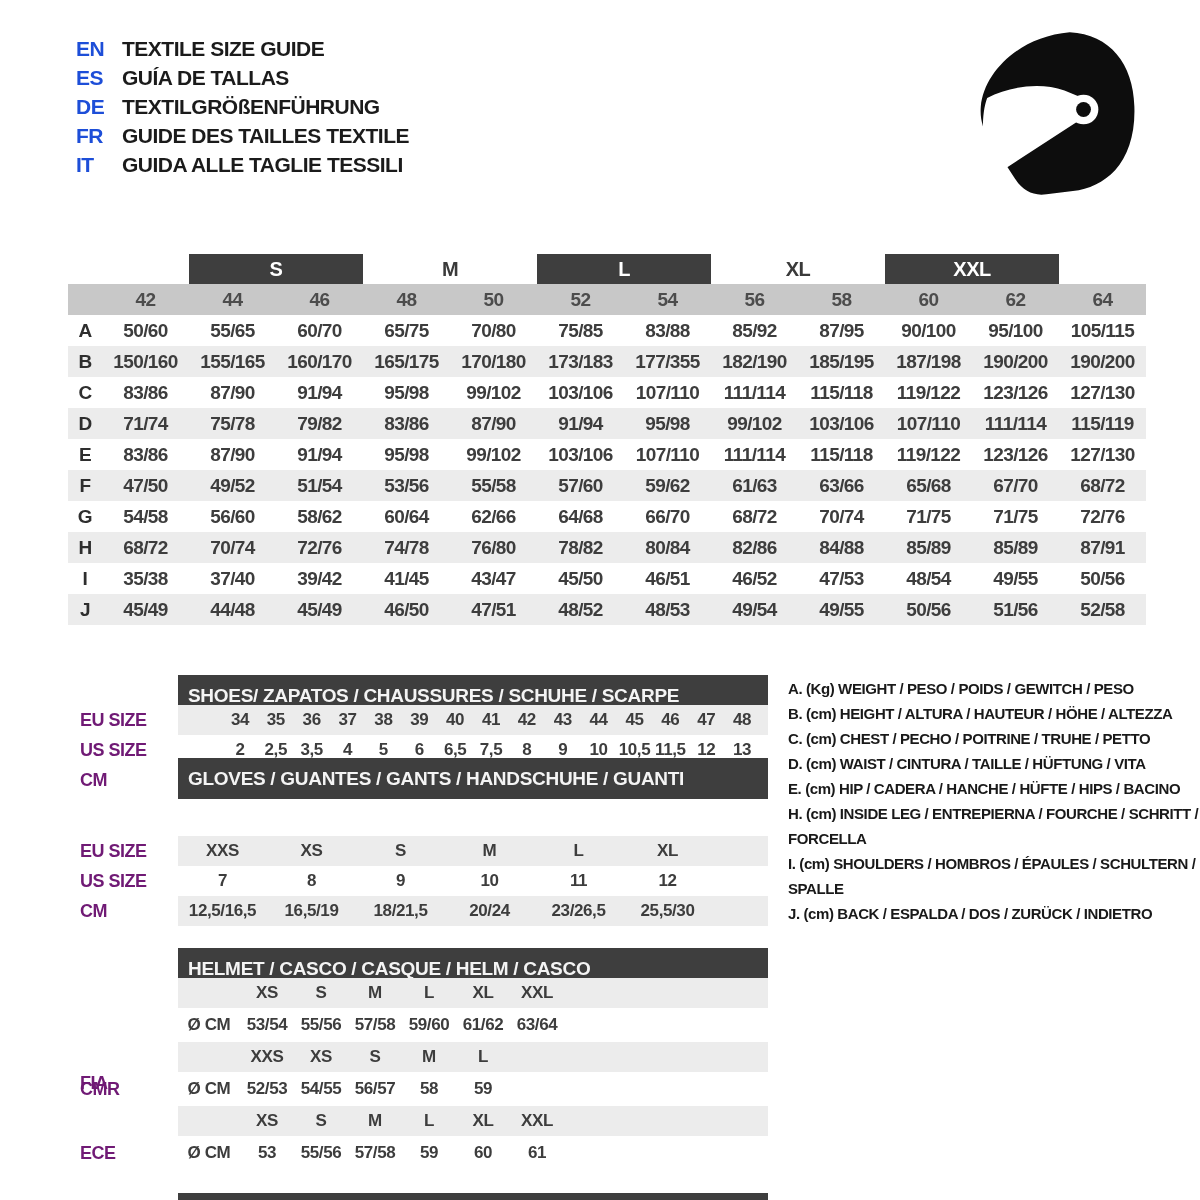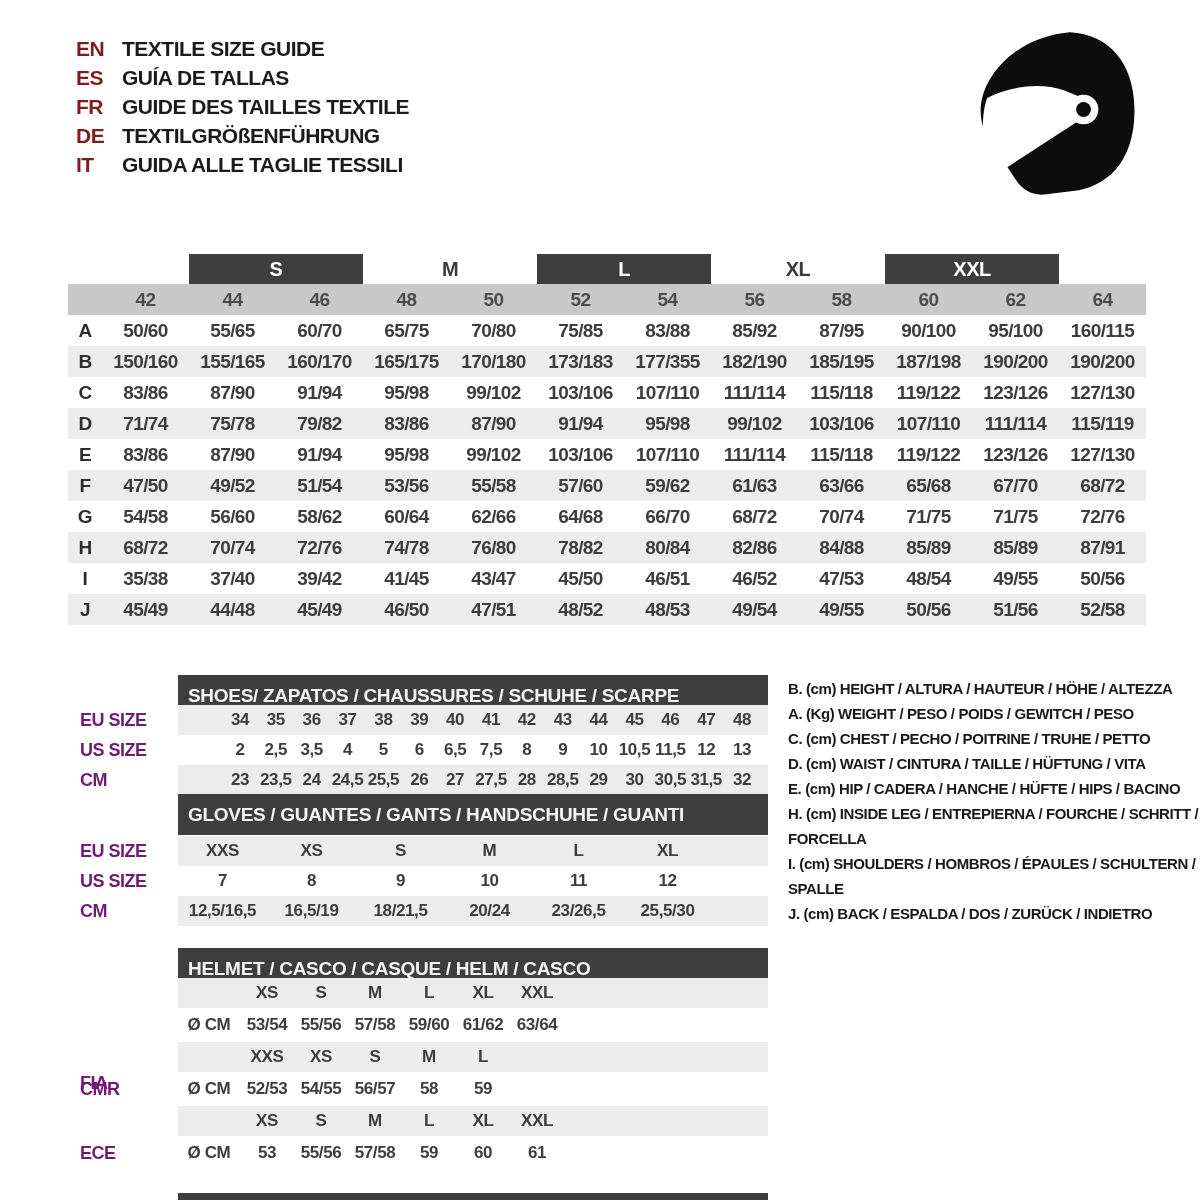--- a/index.html
+++ b/index.html
@@ -4,21 +4,21 @@
 <title>Textile Size Guide</title>
 <style>
   *{margin:0;padding:0;box-sizing:border-box;}
   html,body{width:1200px;height:1200px;background:#ffffff;overflow:hidden;}
   body{font-family:"Liberation Sans",sans-serif;font-weight:700;color:#222;position:relative;}
   .abs{position:absolute;}
 
   
   .lang-list{left:76px;top:34px;}
   .lang-row{display:flex;height:29px;align-items:center;}
-  .lang-code{width:46px;font-size:21px;letter-spacing:-0.5px;color:#7f1d1d;}
+  .lang-code{width:46px;font-size:21px;letter-spacing:-0.5px;color:#1d4ed8;}
   .lang-label{font-size:21px;letter-spacing:-0.5px;color:#1b1b1b;white-space:nowrap;}
 
   
   .helmet-icon{left:972px;top:28px;width:168px;height:180px;}
 
   
   .grid13{display:grid;grid-template-columns:34px repeat(12,1fr);align-items:center;}
   .group-row{left:68px;top:254px;width:1078px;height:30px;}
   .grp{grid-row:1;height:30px;display:flex;align-items:center;justify-content:center;
        font-size:20px;color:#3a3a3a;letter-spacing:-0.5px;}
@@ -55,26 +55,26 @@
 <div class="abs lang-list">
     <div class="lang-row">
       <div class="lang-code">EN</div>
       <div class="lang-label">TEXTILE SIZE GUIDE</div>
     </div>
     <div class="lang-row">
       <div class="lang-code">ES</div>
       <div class="lang-label">GUÍA DE TALLAS</div>
     </div>
     <div class="lang-row">
+      <div class="lang-code">DE</div>
+      <div class="lang-label">TEXTILGRÖßENFÜHRUNG</div>
+    </div>
+    <div class="lang-row">
       <div class="lang-code">FR</div>
       <div class="lang-label">GUIDE DES TAILLES TEXTILE</div>
-    </div>
-    <div class="lang-row">
-      <div class="lang-code">DE</div>
-      <div class="lang-label">TEXTILGRÖßENFÜHRUNG</div>
     </div>
     <div class="lang-row">
       <div class="lang-code">IT</div>
       <div class="lang-label">GUIDA ALLE TAGLIE TESSILI</div>
     </div>
   </div>
 
 <svg class="abs helmet-icon" viewBox="0 0 150 170" xmlns="http://www.w3.org/2000/svg">
   <path fill="#0d0d0d" d="M 88 4 C 126 6 148 34 149 74 C 150 100 143 121 131 134 C 120 146 106 152 91 154 L 66 157 C 53 159 43 153 36 142 L 12 105 C 6 96 3 86 4 74 C 7 42 40 8 88 4 Z"></path>
   <path fill="#ffffff" d="M 10 66 C 32 55 60 51 83 59 L 95 64 C 100 66 103 71 102 76 L 99 86 L 16 140 C 9 126 6 110 6 94 C 6 84 7 74 10 66 Z"></path>
@@ -111,21 +111,21 @@
       <div class="val">55/65</div>
       <div class="val">60/70</div>
       <div class="val">65/75</div>
       <div class="val">70/80</div>
       <div class="val">75/85</div>
       <div class="val">83/88</div>
       <div class="val">85/92</div>
       <div class="val">87/95</div>
       <div class="val">90/100</div>
       <div class="val">95/100</div>
-      <div class="val">160/115</div>
+      <div class="val">105/115</div>
     </div>
     <div class="trow grid13 shaded">
       <div class="letter">B</div>
       <div class="val">150/160</div>
       <div class="val">155/165</div>
       <div class="val">160/170</div>
       <div class="val">165/175</div>
       <div class="val">170/180</div>
       <div class="val">173/183</div>
       <div class="val">177/355</div>
@@ -306,21 +306,21 @@
     <div class="val">27,5</div>
     <div class="val">28</div>
     <div class="val">28,5</div>
     <div class="val">29</div>
     <div class="val">30</div>
     <div class="val">30,5</div>
     <div class="val">31,5</div>
     <div class="val">32</div>
   </div>
 
-<div class="abs title-bar" style="top:794px">GLOVES / GUANTES / GANTS / HANDSCHUHE / GUANTI</div>
+<div class="abs title-bar" style="top:758px">GLOVES / GUANTES / GANTS / HANDSCHUHE / GUANTI</div>
 <div class="abs side-label" style="top:836px">EU SIZE</div>
 <div class="abs side-label" style="top:866px">US SIZE</div>
 <div class="abs side-label" style="top:896px">CM</div>
 <div class="abs band shaded gloves-grid" style="top:836px">
     <div class="val">XXS</div>
     <div class="val">XS</div>
     <div class="val">S</div>
     <div class="val">M</div>
     <div class="val">L</div>
     <div class="val">XL</div>
@@ -393,22 +393,22 @@
     <div class="val">57/58</div>
     <div class="val">59</div>
     <div class="val">60</div>
     <div class="val">61</div>
   </div>
 <div class="abs side-label" style="top:1068px">FIA</div>
 <div class="abs side-label" style="top:1074px">CMR</div>
 <div class="abs side-label" style="top:1138px">ECE</div>
 
 <div class="abs legend">
+    <div class="legend-item">A. (Kg) WEIGHT / PESO / POIDS / GEWITCH / PESO</div>
     <div class="legend-item">B. (cm) HEIGHT / ALTURA / HAUTEUR / HÖHE / ALTEZZA</div>
-    <div class="legend-item">A. (Kg) WEIGHT / PESO / POIDS / GEWITCH / PESO</div>
     <div class="legend-item">C. (cm) CHEST / PECHO / POITRINE / TRUHE / PETTO</div>
     <div class="legend-item">D. (cm) WAIST / CINTURA / TAILLE / HÜFTUNG / VITA</div>
     <div class="legend-item">E. (cm) HIP / CADERA / HANCHE / HÜFTE / HIPS / BACINO</div>
     <div class="legend-item">H. (cm) INSIDE LEG / ENTREPIERNA / FOURCHE / SCHRITT / FORCELLA</div>
     <div class="legend-item">I. (cm) SHOULDERS / HOMBROS / ÉPAULES / SCHULTERN / SPALLE</div>
     <div class="legend-item">J. (cm) BACK / ESPALDA / DOS / ZURÜCK / INDIETRO</div>
   </div>
 
 <div class="abs bottom-bar"></div>
 

